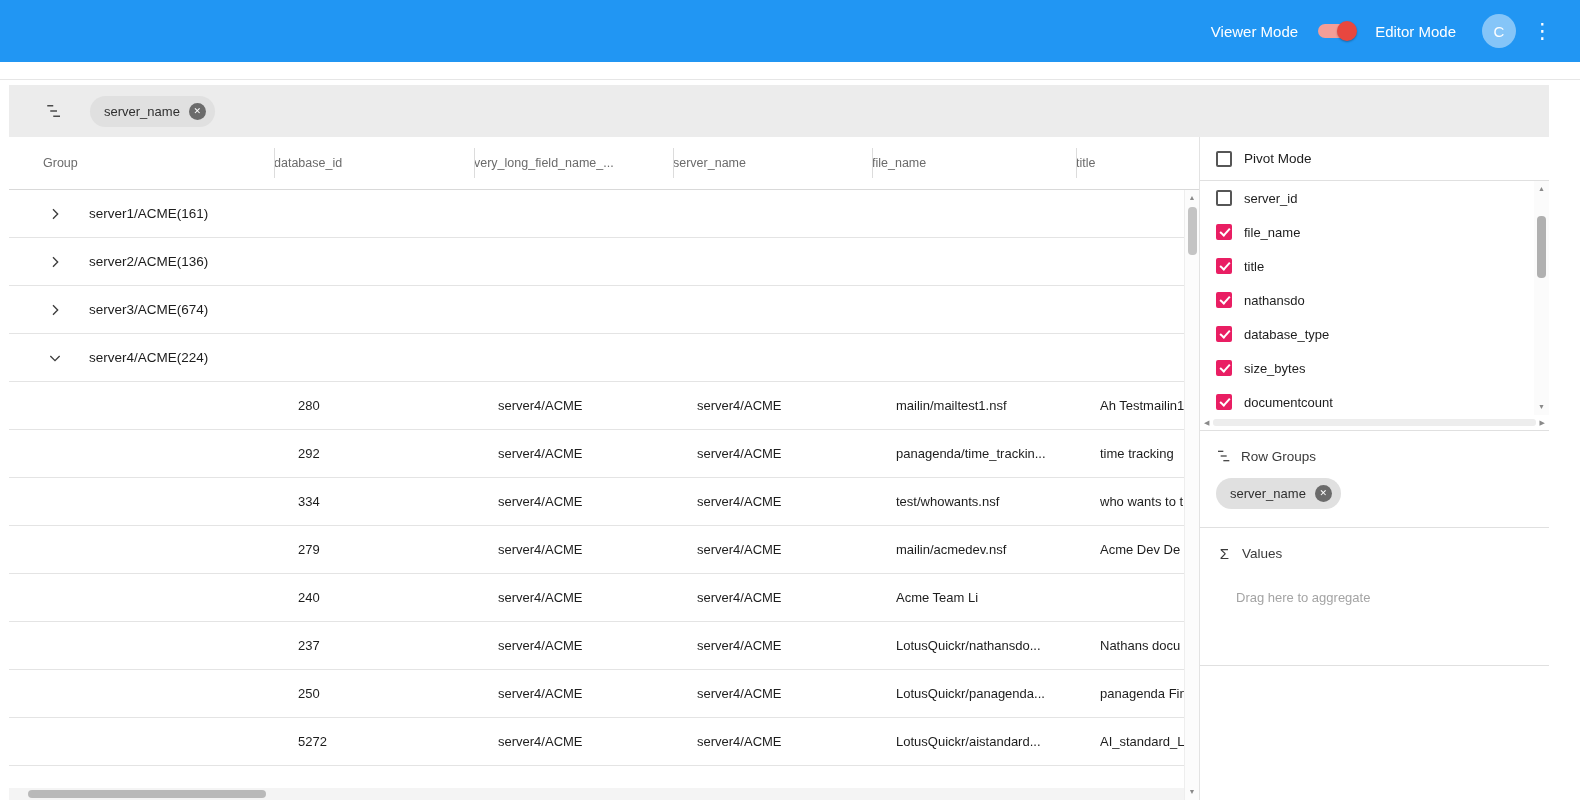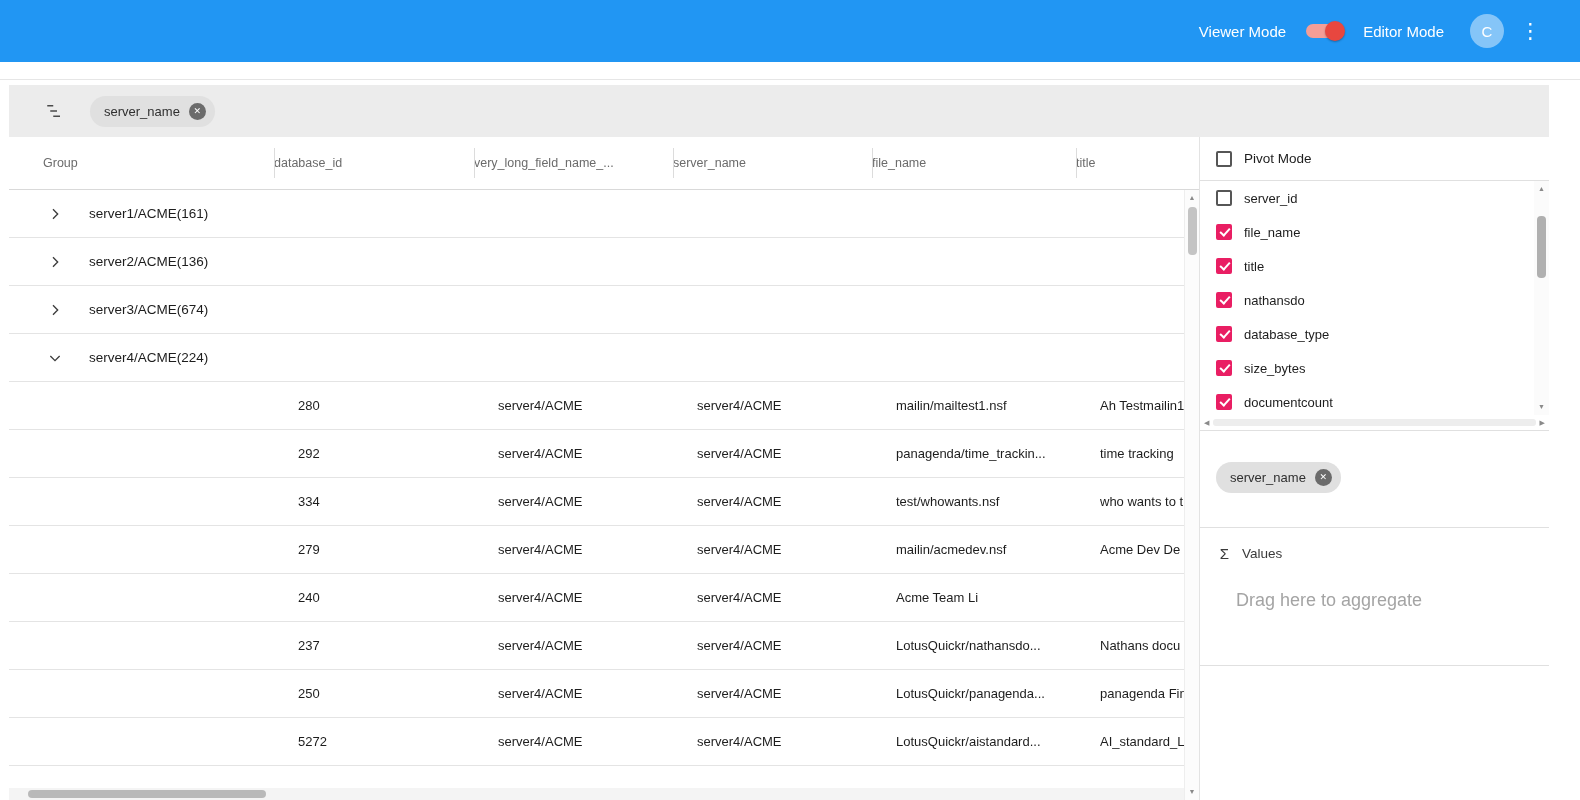--- a/index.html
+++ b/index.html
@@ -1,21 +1,21 @@
 <!DOCTYPE html>
 <html><head>
 <meta charset="utf-8">
 <style>
   * { box-sizing: border-box; margin: 0; padding: 0; }
   html, body { width: 1580px; height: 800px; overflow: hidden; background: #fff;
     font-family: "Liberation Sans", "DejaVu Sans", sans-serif; }
 
   
   .topbar { height: 62px; background: #2196f3; display: flex; align-items: center;
-    justify-content: flex-end; padding-right: 40px; }
+    justify-content: flex-end; padding-right: 28px; }
   .topbar-right { display: flex; align-items: center; gap: 16px; color: #fff; font-size: 15px; }
   .mode-label { color: #fff; }
   .toggle { position: relative; width: 37px; height: 20px; margin: 0 4px; cursor: pointer; }
   .toggle-track { position: absolute; left: 0; top: 3px; width: 37px; height: 14px;
     border-radius: 7px; background: #f49e97; }
   .toggle-thumb { position: absolute; right: -2px; top: 0; width: 20px; height: 20px;
     border-radius: 50%; background: #e8473f; box-shadow: 0 1px 2px rgba(0,0,0,.3); }
   .avatar { width: 34px; height: 34px; border-radius: 50%; background: rgba(255,255,255,.45);
     color: #fff; font-size: 15px; display: flex; align-items: center; justify-content: center; margin-left: 10px; }
   .kebab { color: #fff; font-size: 21px; width: 20px; text-align: center; cursor: pointer; }
@@ -106,21 +106,21 @@
   .panel-hscroll { height: 16px; flex: none; border-bottom: 1px solid #e0e0e0; display: flex;
     align-items: center; padding: 0 4px; }
   .panel-hscroll .hthumb { flex: 1; height: 7px; margin: 0 4px; border-radius: 3px;
     background: #ededed; cursor: pointer; }
 
   .rg-section { height: 97px; flex: none; border-bottom: 1px solid #e0e0e0; padding: 17px 16px 0; }
   .section-head { display: flex; align-items: center; gap: 9px; font-size: 13.5px; color: #3a3a3a; }
   .rg-section .chip { margin-top: 14px; }
   .sigma { font-size: 15px; color: #3a3a3a; width: 17px; text-align: center; }
   .values-section { height: 138px; flex: none; border-bottom: 1px solid #e0e0e0; padding: 17px 16px 0; }
-  .drop-hint { margin-top: 28px; margin-left: 20px; font-size: 18px; color: #a4a4a4; }
+  .drop-hint { margin-top: 28px; margin-left: 20px; font-size: 13px; color: #a4a4a4; }
   .panel-rest { flex: 1; }
 </style>
 </head>
 <body>
 
 <header class="topbar">
   <div class="topbar-right">
     <span class="mode-label">Viewer Mode</span>
     <div class="toggle">
       <div class="toggle-track"></div>
@@ -332,20 +332,30 @@
         </div>
       </div>
 
       <div class="panel-hscroll">
         <span class="sb-arrow">◀</span>
         <div class="hthumb"></div>
         <span class="sb-arrow">▶</span>
       </div>
 
       <div class="rg-section">
+        <div class="section-head">
+          <span class="group-icon">
+            <svg viewBox="0 0 24 24" width="16" height="16" fill="none" stroke="#4a4a4a" stroke-width="2">
+              <path d="M3 5h8"></path>
+                <path d="M7 12h9"></path>
+                <path d="M11 19h9"></path>
+            </svg>
+          </span>
+          <span>Row Groups</span>
+        </div>
         <div class="chip">
           <span>server_name</span>
           <span class="chip-x">✕</span>
         </div>
       </div>
 
       <div class="values-section">
         <div class="section-head">
           <span class="sigma">Σ</span>
           <span>Values</span>

